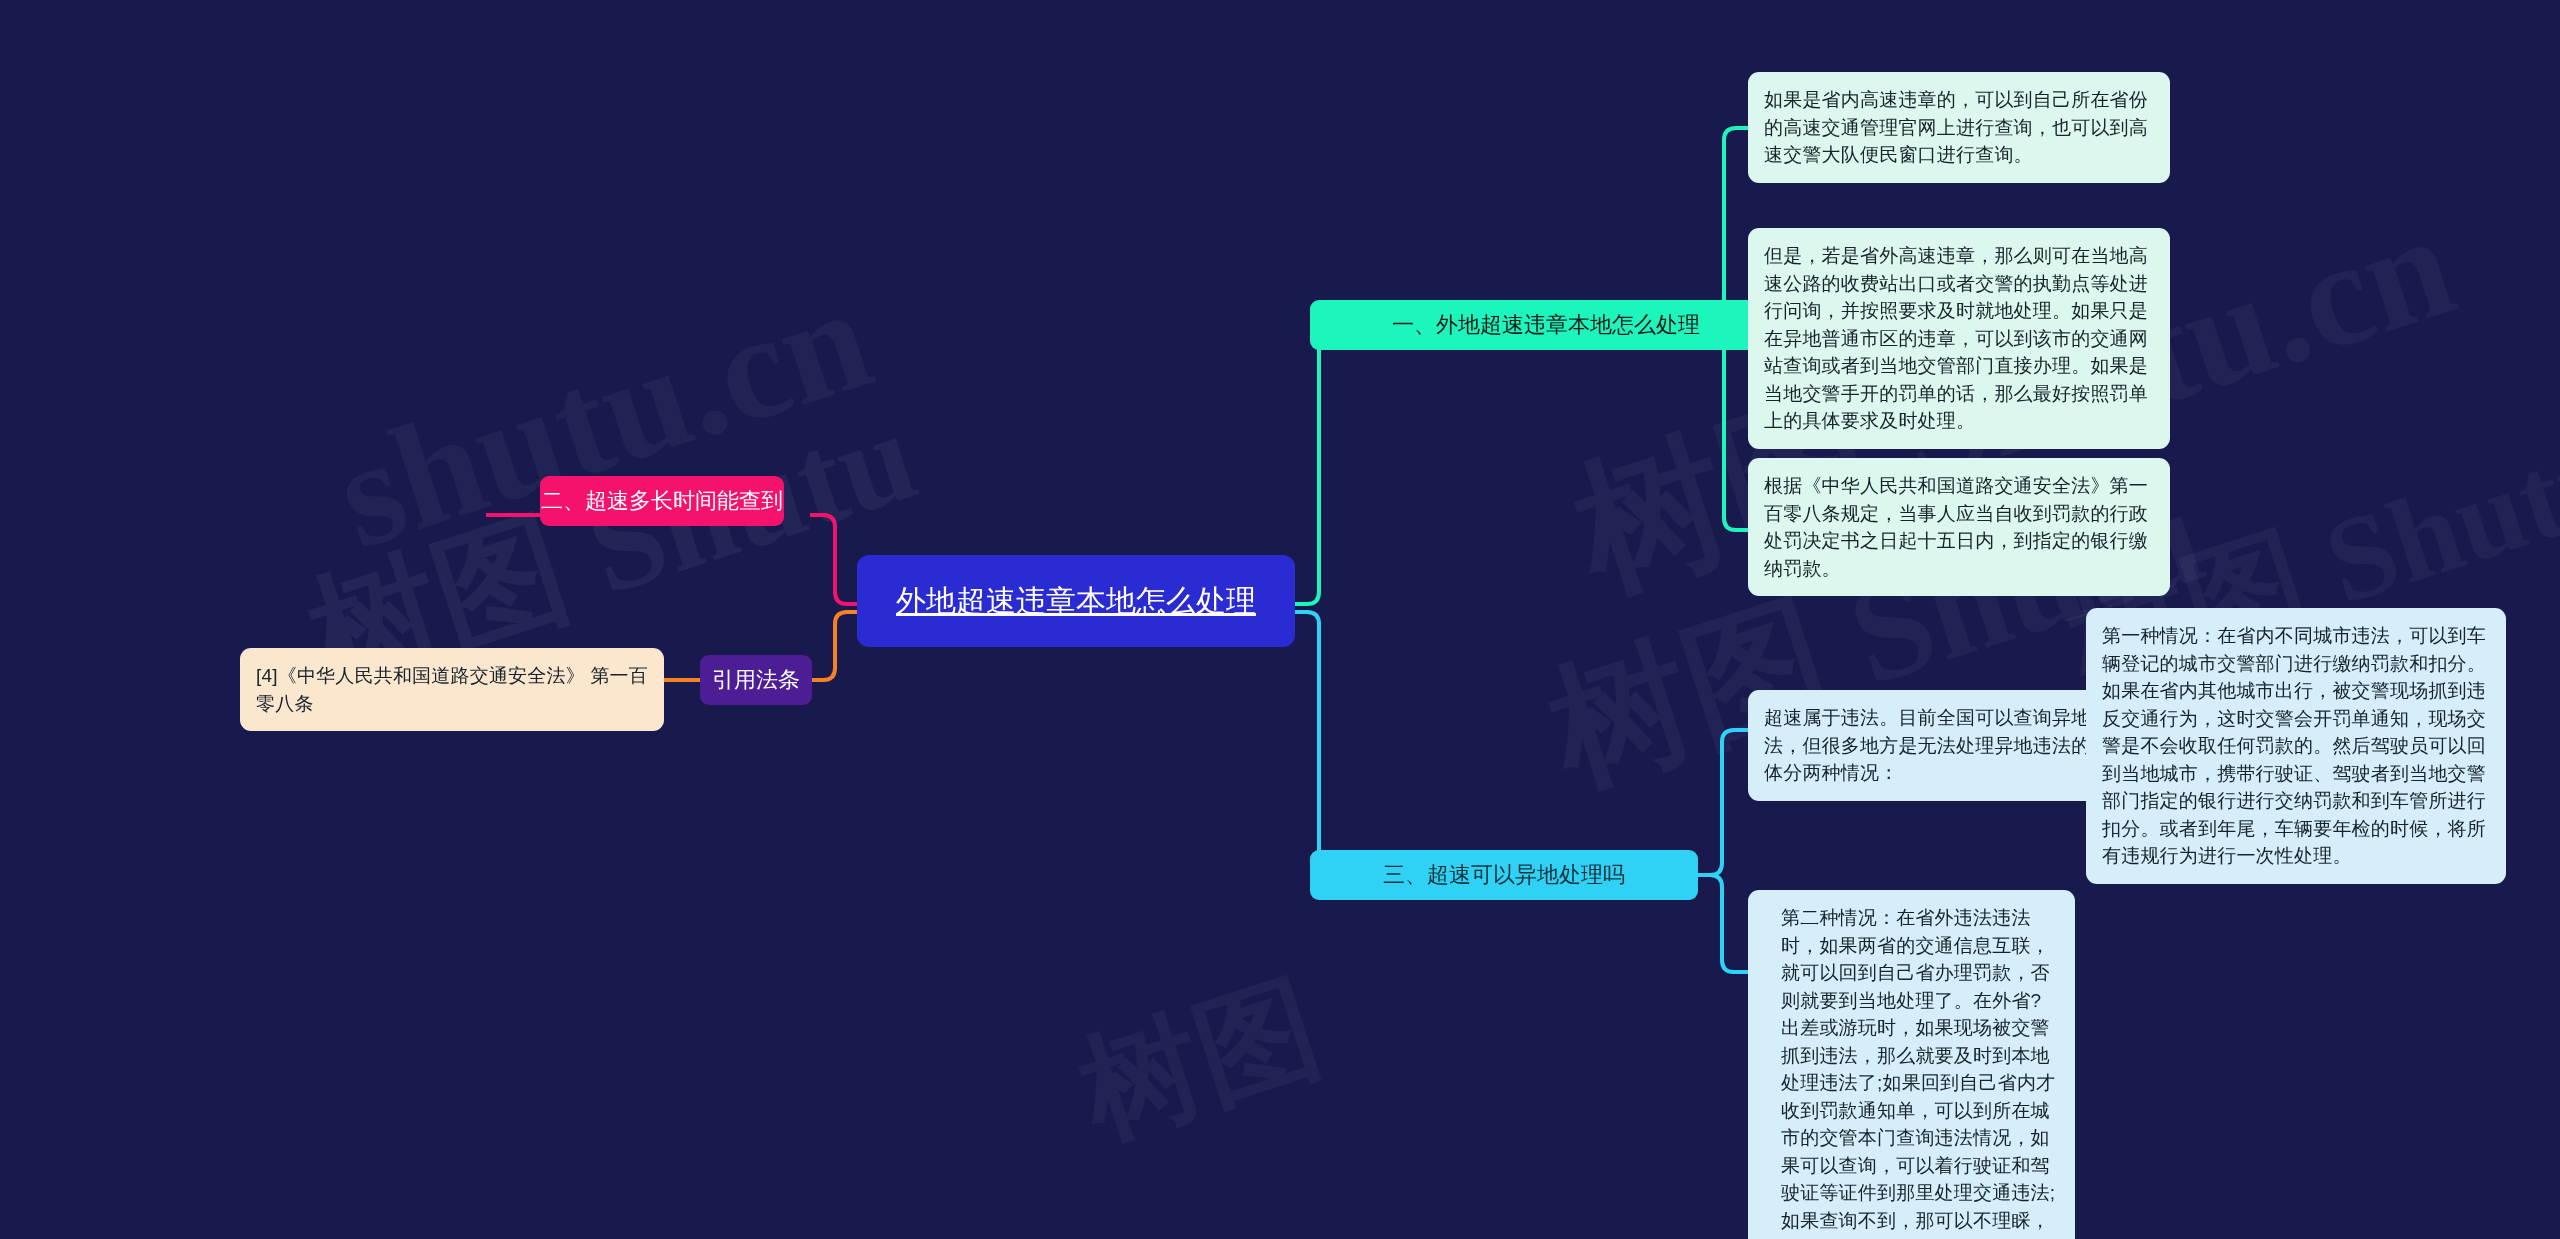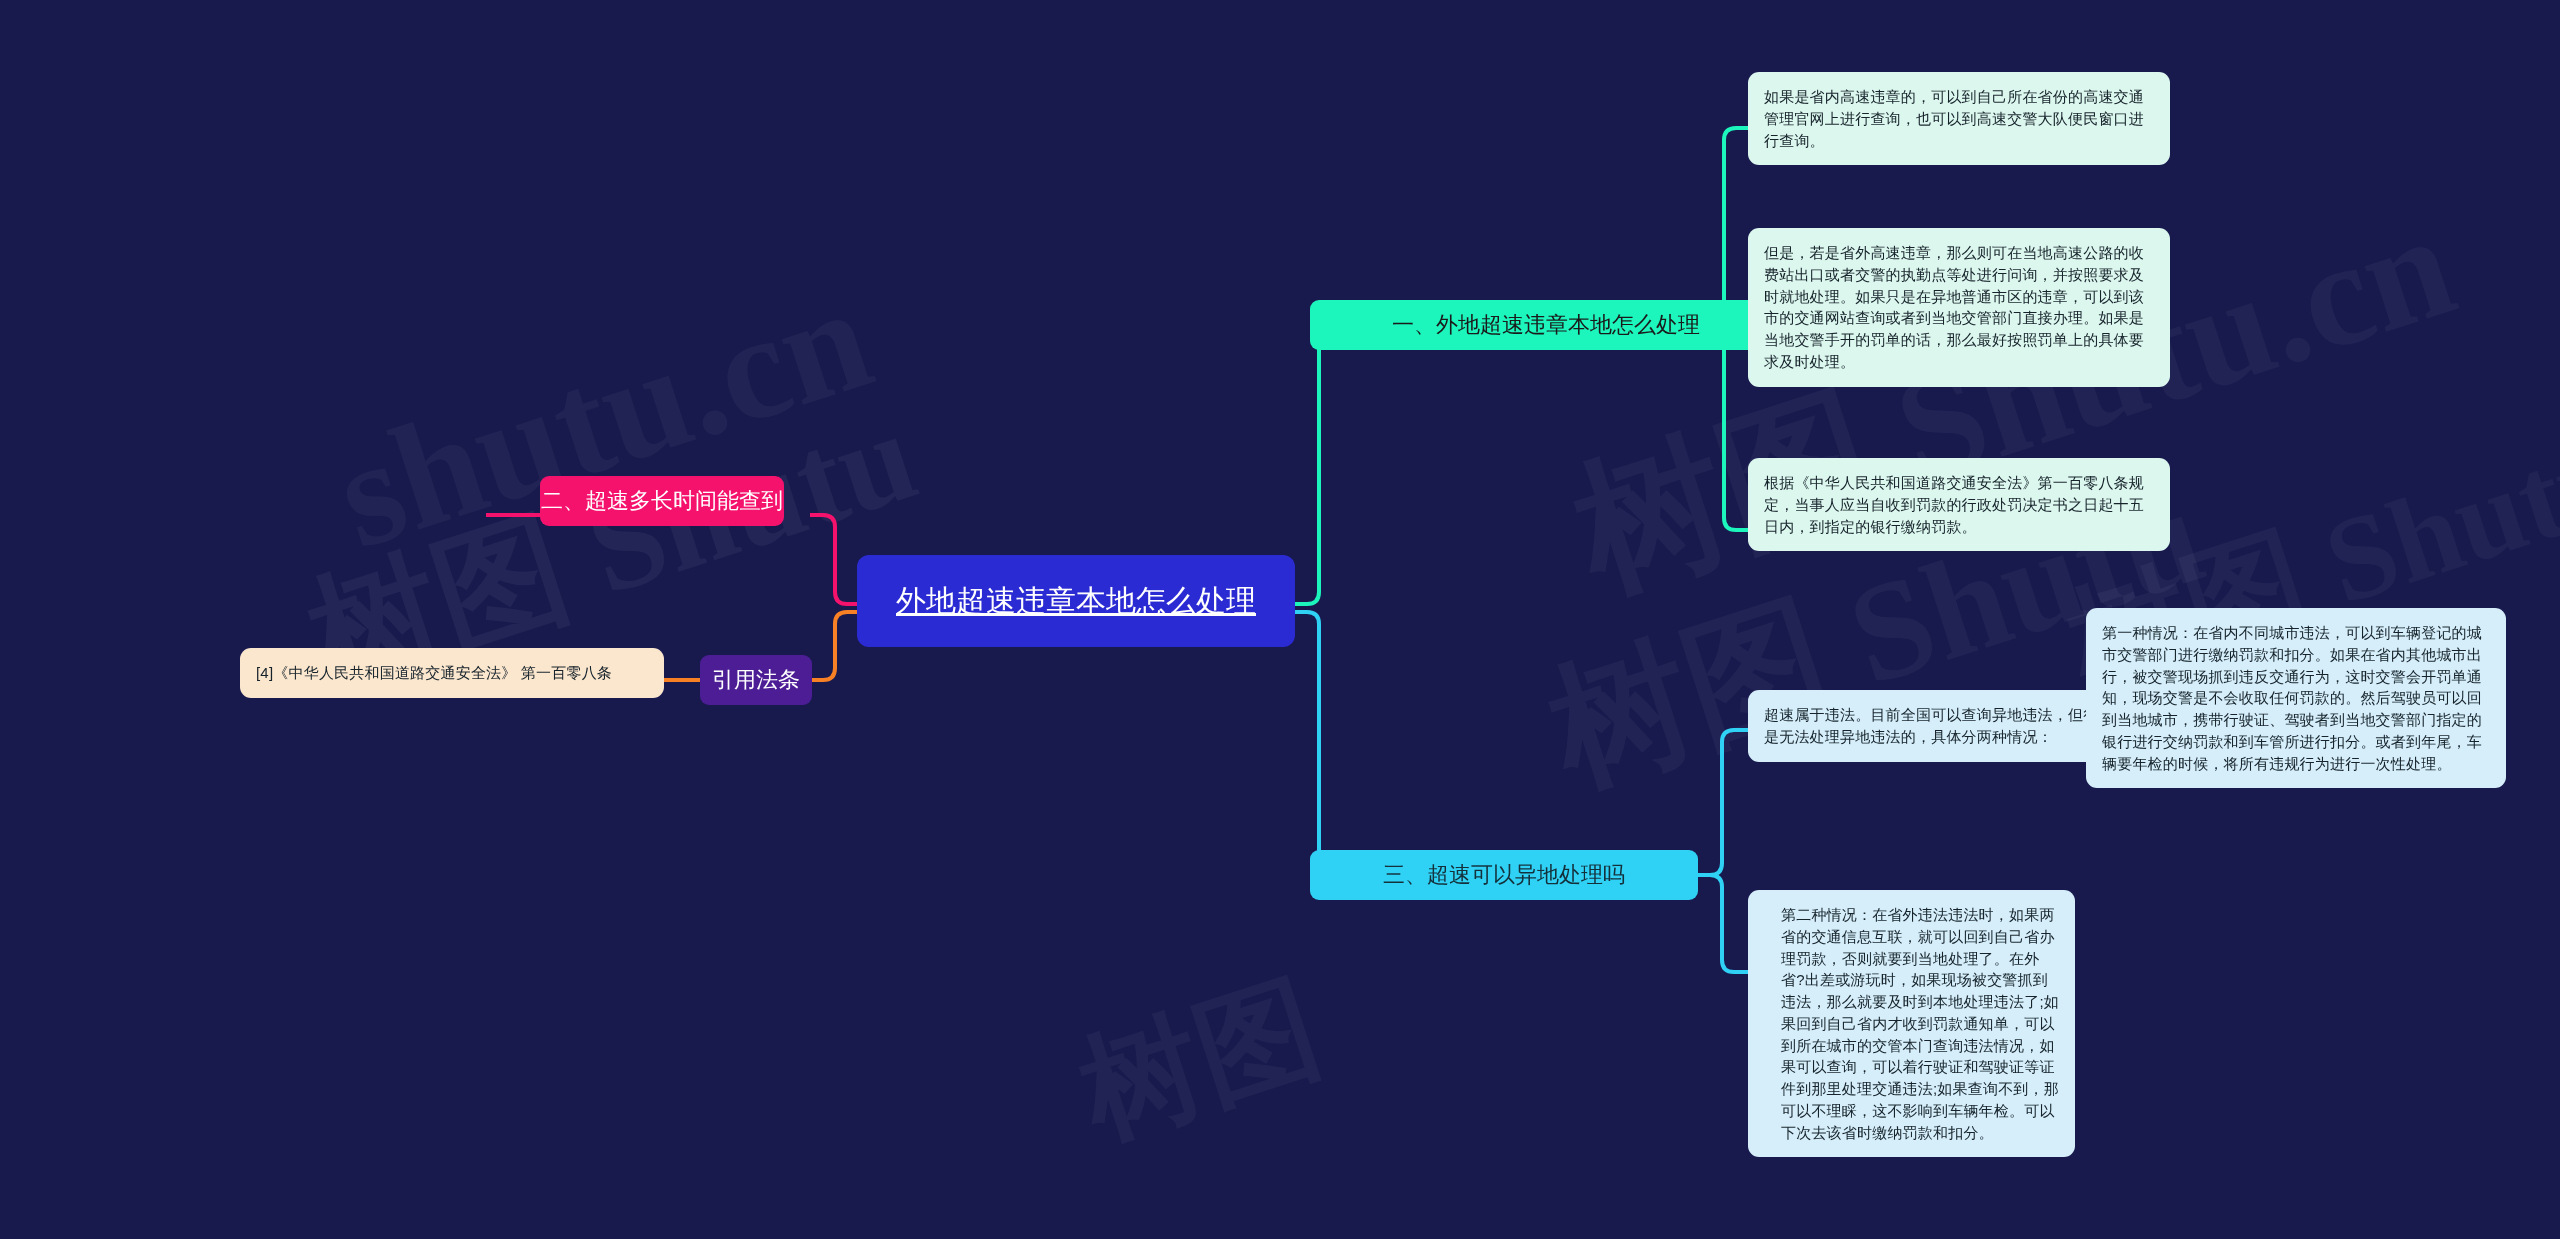--- a/index.html
+++ b/index.html
@@ -62,21 +62,21 @@
     border-radius: 9px;
     text-align: center;
     white-space: nowrap;
   }
   .b-green  { background: #1CF5BC; color: #1a1a1a; }
   .b-pink   { background: #F5126D; color: #ffffff; }
   .b-cyan   { background: #2FD2F5; color: #14303b; }
   .b-orange { background: #4c1d95; color: #ffffff; }
 
   .node.leaf {
-    font-size: 15px;
+    font-size: 19px;
     padding: 14px 16px;
     border-radius: 11px;
     color: #16232b;
     letter-spacing: 0.2px;
   }
   .l-mint { background: #DCF7EE; }
   .l-sky  { background: #D5EEFA; }
   .l-pink { background: #FBD4E4; }
   .l-sand { background: #FBE6CE; }
 </style>

